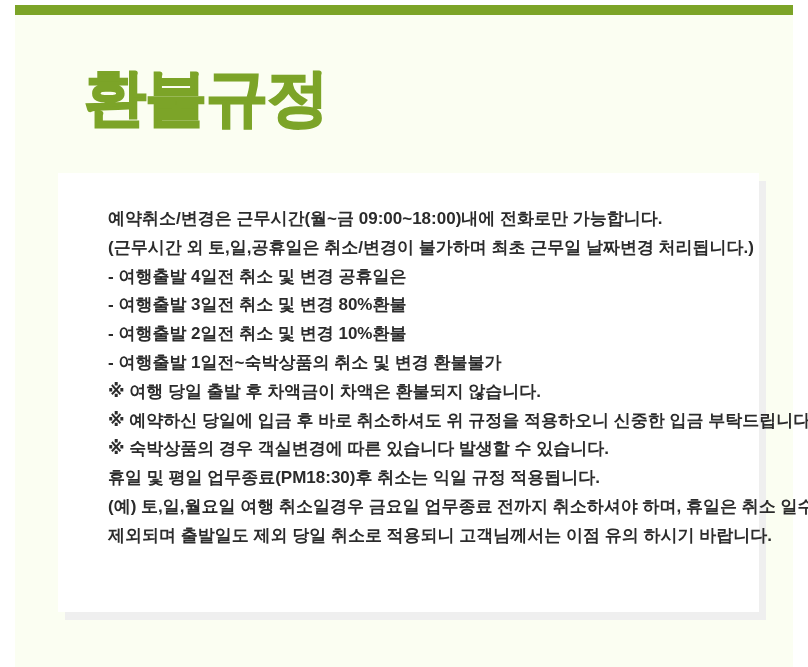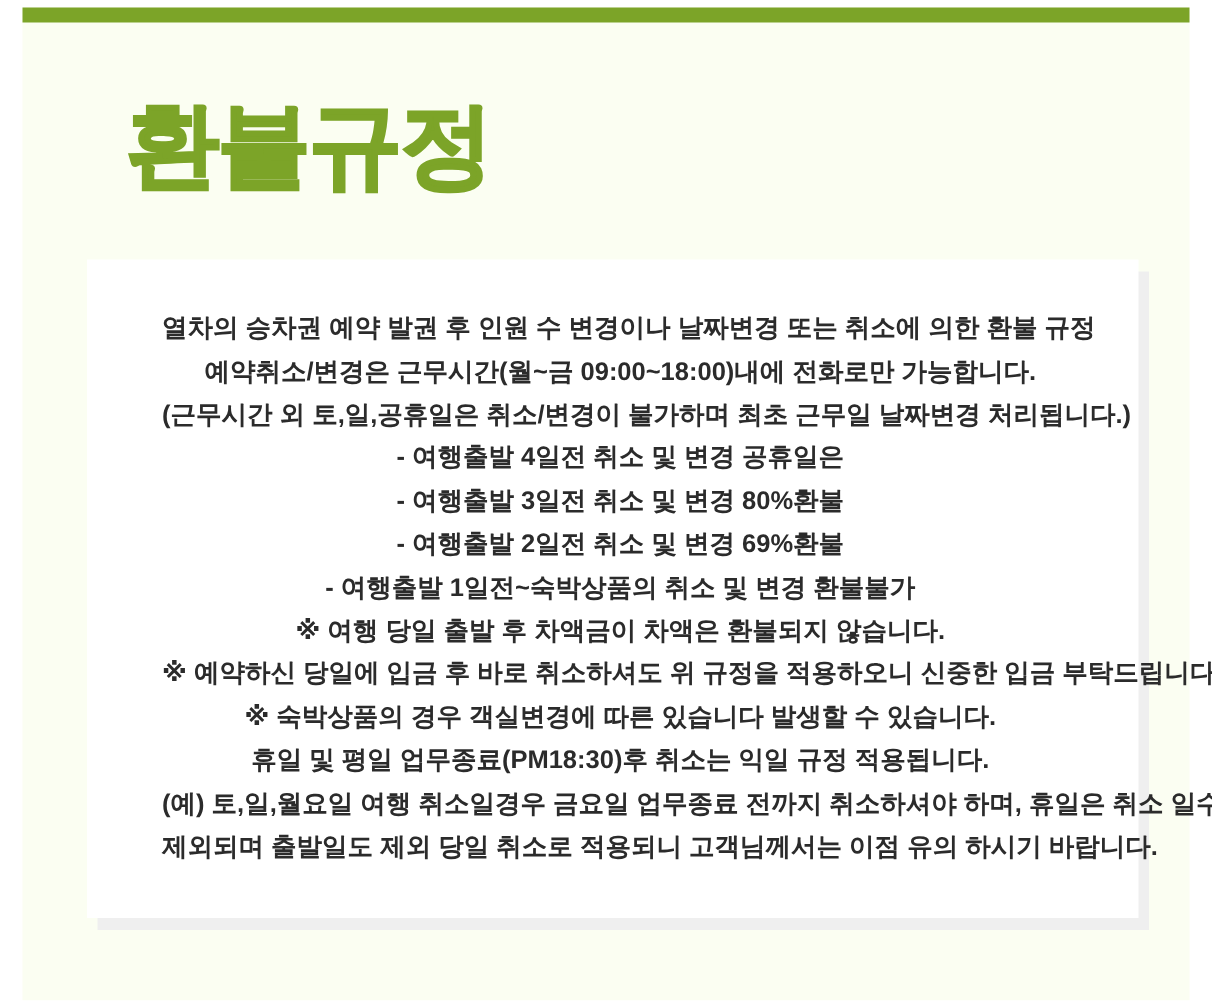--- a/index.html
+++ b/index.html
@@ -3,21 +3,21 @@
 <meta charset="utf-8">
 <style>
   :root{
     --accent-green:#7ca428;
     --title-green:#7ca428;
     --panel-bg:#fbfef2;
     --card-bg:#ffffff;
     --card-shadow:#efefef;
     --text:#2b2b2b;
   }
-  *{margin:0;padding:0;box-sizing:border-box;text-align:center;}
+  *{margin:0;padding:0;box-sizing:border-box;}
   html,body{
     width:808px;height:667px;
     background:#ffffff;
     overflow:hidden;
     font-family:"Liberation Sans","DejaVu Sans",sans-serif;
   }
   .stage{position:relative;width:808px;height:667px;background:#ffffff;}
   .panel{
     position:absolute;left:15px;top:5px;width:778px;height:662px;
     background:var(--panel-bg);
@@ -53,26 +53,25 @@
 </style>
 </head>
 <body>
 
 <div class="stage">
   <div class="panel"></div>
   <div class="top-bar"></div>
   <h1 class="page-title">환불규정</h1>
   <div class="card">
     <div class="text-block">
-        <p class="policy-line">열차의 승차권 예약 발권 후 인원 수 변경이나 날짜변경 또는 취소에 의한 환불 규정</p>
         <p class="policy-line">예약취소/변경은 근무시간(월~금 09:00~18:00)내에 전화로만 가능합니다.</p>
         <p class="policy-line">(근무시간 외 토,일,공휴일은 취소/변경이 불가하며 최초 근무일 날짜변경 처리됩니다.)</p>
         <p class="policy-line">- 여행출발 4일전 취소 및 변경 공휴일은</p>
         <p class="policy-line">- 여행출발 3일전 취소 및 변경 80%환불</p>
-        <p class="policy-line">- 여행출발 2일전 취소 및 변경 69%환불</p>
+        <p class="policy-line">- 여행출발 2일전 취소 및 변경 10%환불</p>
         <p class="policy-line">- 여행출발 1일전~숙박상품의 취소 및 변경 환불불가</p>
         <p class="policy-line">※ 여행 당일 출발 후 차액금이 차액은 환불되지 않습니다.</p>
         <p class="policy-line">※ 예약하신 당일에 입금 후 바로 취소하셔도 위 규정을 적용하오니 신중한 입금 부탁드립니다.</p>
         <p class="policy-line">※ 숙박상품의 경우 객실변경에 따른 있습니다 발생할 수 있습니다.</p>
         <p class="policy-line">휴일 및 평일 업무종료(PM18:30)후 취소는 익일 규정 적용됩니다.</p>
         <p class="policy-line">(예) 토,일,월요일 여행 취소일경우 금요일 업무종료 전까지 취소하셔야 하며, 휴일은 취소 일수에서</p>
         <p class="policy-line">제외되며 출발일도 제외 당일 취소로 적용되니 고객님께서는 이점 유의 하시기 바랍니다.</p>
       </div>
   </div>
 </div>

